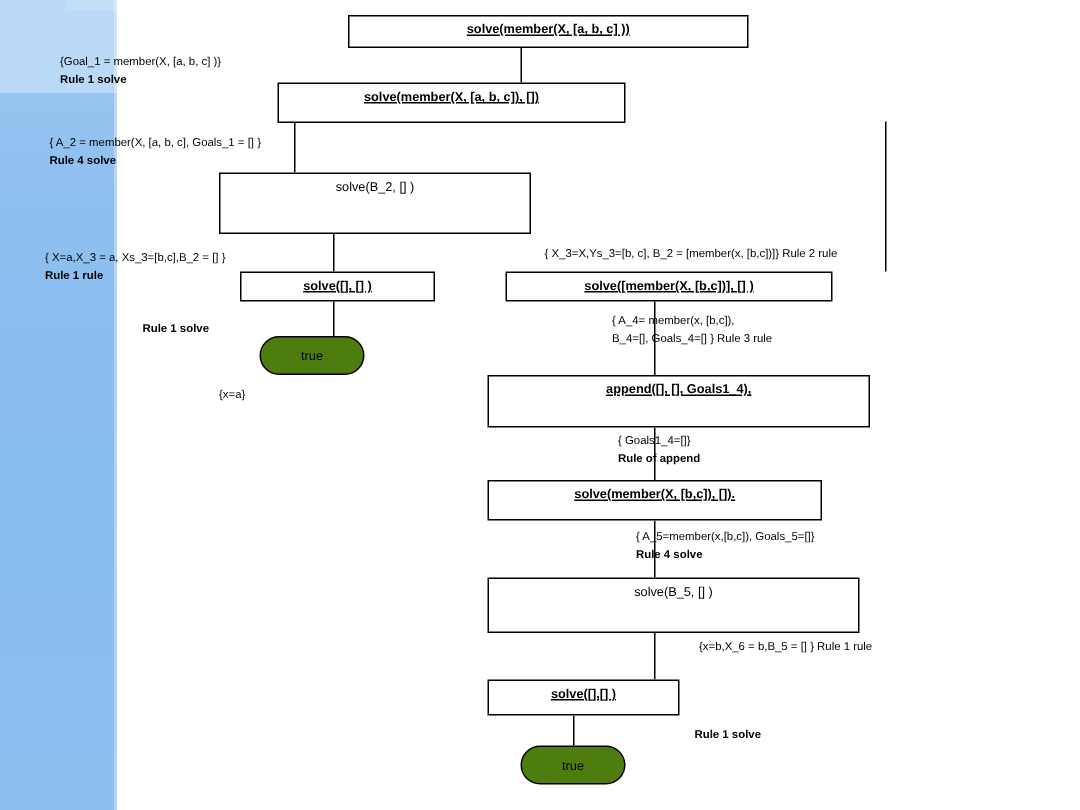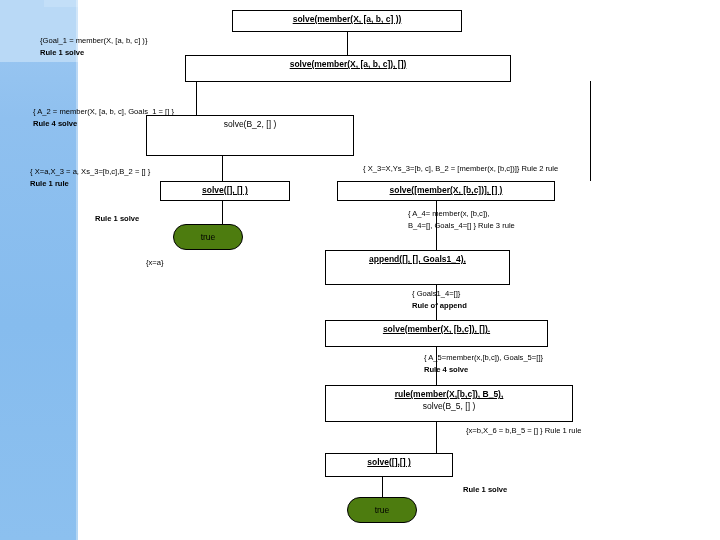--- a/index.html
+++ b/index.html
@@ -144,67 +144,66 @@
 <div class="edge edge-v" style="left:590px; top:81px;  height:19px;"></div>
 <div class="edge edge-v" style="left:590px; top:100px; height:81px;"></div>
 <div class="edge edge-v" style="left:222px; top:155px; height:26px;"></div>
 <div class="edge edge-v" style="left:222px; top:200px; height:24px;"></div>
 <div class="edge edge-v" style="left:436px; top:200px; height:50px;"></div>
 <div class="edge edge-v" style="left:436px; top:285px; height:35px;"></div>
 <div class="edge edge-v" style="left:436px; top:347px; height:38px;"></div>
 <div class="edge edge-v" style="left:436px; top:422px; height:31px;"></div>
 <div class="edge edge-v" style="left:382px; top:477px; height:20px;"></div>
 
-<div class="node" style="left:232px; top:10px; width:230px; height:22px;">
+<div class="node" style="left:232px; top:10px; width:267px; height:22px;">
   <span class="head">solve(member(X, [a, b, c] ))</span>
 </div>
 
-<div class="node" style="left:185px; top:55px; width:326px; height:27px;">
+<div class="node" style="left:185px; top:55px; width:232px; height:27px;">
   <span class="head">solve(member(X, [a, b, c]), [])</span>
 </div>
 
 <div class="node" style="left:146px; top:115px; width:208px; height:41px;">
   <span class="sub">solve(B_2, [] )</span>
 </div>
 
 <div class="node" style="left:160px; top:181px; width:130px; height:20px;">
   <span class="head">solve([], [] )</span>
 </div>
 
 <div class="node" style="left:337px; top:181px; width:218px; height:20px;">
   <span class="head">solve([member(X, [b,c])], [] )</span>
 </div>
 
-<div class="node" style="left:325px; top:250px; width:185px; height:35px;">
+<div class="node" style="left:325px; top:250px; width:255px; height:35px;">
   <span class="head">append([], [], Goals1_4),</span>
 </div>
 
 <div class="node" style="left:325px; top:320px; width:223px; height:27px;">
   <span class="head">solve(member(X, [b,c]), []).</span>
 </div>
 
 <div class="node" style="left:325px; top:385px; width:248px; height:37px;">
-  <span class="head">rule(member(X,[b,c]), B_5),</span>
   <span class="sub">solve(B_5, [] )</span>
 </div>
 
 <div class="node" style="left:325px; top:453px; width:128px; height:24px;">
   <span class="head">solve([],[] )</span>
 </div>
 
 <div class="terminal" style="left:173px; top:224px; width:70px; height:26px;">true</div>
 
 <div class="terminal" style="left:347px; top:497px; width:70px; height:26px;">true</div>
 
 <div class="ann" style="left:40px; top:35px;">
   <span class="l1">{Goal_1 = member(X, [a, b, c] )}</span>
   <span class="l2">Rule 1 solve</span>
 </div>
 
-<div class="ann" style="left:33px; top:106px;">
+<div class="ann" style="left:33px; top:89px;">
   <span class="l1">{ A_2 = member(X, [a, b, c], Goals_1 = [] }</span>
   <span class="l2">Rule 4 solve</span>
 </div>
 
 <div class="ann" style="left:30px; top:166px;">
   <span class="l1">{ X=a,X_3 = a, Xs_3=[b,c],B_2 = [] }</span>
   <span class="l2">Rule 1 rule</span>
 </div>
 
 <div class="ann" style="left:95px; top:213px; font-weight:bold;">

